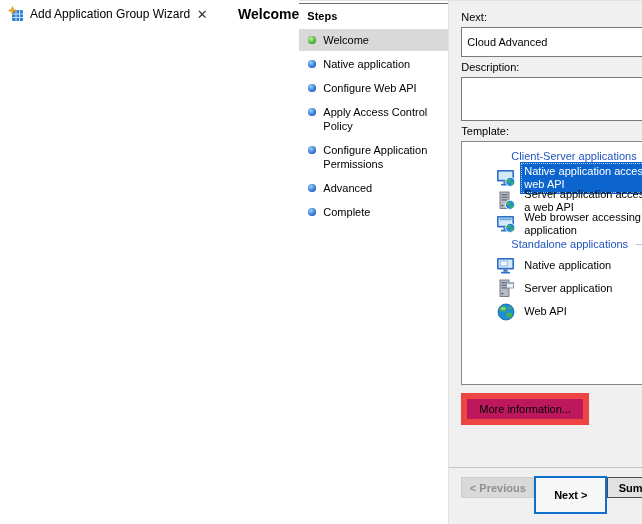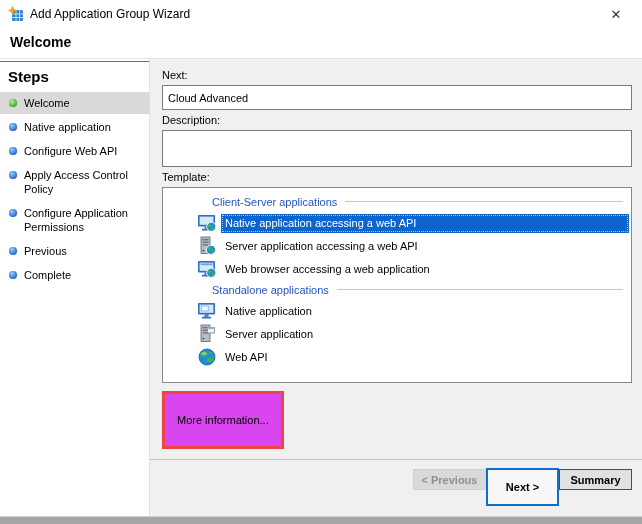--- a/index.html
+++ b/index.html
@@ -9,35 +9,35 @@
     --upcoming-step-bullet:#2e6bd6;
     --focused-button-border:#0d6ecd;
     --panel-background:#f0f0f0;
   }
   *{box-sizing:border-box;margin:0;padding:0;}
   html,body{width:642px;height:524px;}
   body{
     font-family:"Liberation Sans","DejaVu Sans",sans-serif;
     background:#fff;color:#000;font-size:11px;overflow:hidden;
   }
-  .screen{width:642px;height:524px;display:flex;flex-direction:column;background:#fff;}
+  .screen{width:642px;height:524px;display:flex;flex-direction:row;background:#fff;}
 
   
   .titlebar{height:28px;display:flex;align-items:center;padding:0 8px;background:#fff;flex:0 0 auto;}
   .titlebar .app-icon{width:16px;height:16px;margin-right:6px;flex:0 0 auto;}
   .titlebar .title{font-size:12px;color:#000;}
   .titlebar .close{margin-left:auto;width:30px;text-align:center;font-size:13px;color:#333;cursor:default;padding-right:6px;}
 
   
   .heading{height:30px;padding:6px 0 0 10px;font-size:14px;font-weight:bold;flex:0 0 auto;background:#fff;}
 
   
   .content{flex:1 1 auto;display:flex;border-top:1px solid #e2e2e2;min-height:0;}
   .sidebar{width:150px;background:#fff;border-right:1px solid #e0e0e0;padding-top:2px;flex:0 0 auto;}
-  .steps-header{font-weight:bold;font-size:15px;border-top:1px solid #6e6e6e;padding:6px 8px 7px;}
+  .steps-header{font-weight:bold;font-size:11px;border-top:1px solid #6e6e6e;padding:6px 8px 7px;}
   .steps-list{list-style:none;}
   .step{position:relative;padding:4px 6px 4px 24px;line-height:14px;margin-bottom:2px;}
   .step .bullet{position:absolute;left:9px;top:7px;width:8px;height:8px;border-radius:50%;
     background:radial-gradient(circle at 35% 30%, #8fd2ff, var(--upcoming-step-bullet) 70%);
     box-shadow:inset 0 0 1px rgba(0,0,0,.4);}
   .step.current .bullet{background:radial-gradient(circle at 35% 30%, #bdf2a0, var(--current-step-bullet) 70%);}
   .step.selected{background:#d9d9d9;}
 
   
   .main{flex:1 1 auto;background:var(--panel-background);padding:6px 10px 0 12px;display:flex;flex-direction:column;min-width:0;}
@@ -46,21 +46,21 @@
   .textarea{width:100%;height:44px;border:1px solid #7a7a7a;background:#fff;font:inherit;padding:2px 5px;resize:none;}
 
   .listbox{border:1px solid #828790;background:#fff;height:244px;padding-top:5px;overflow:hidden;padding-left:29px;}
   .group-header{display:flex;align-items:center;color:var(--group-header);font-size:11px;padding:3px 8px 4px 20px;}
   .group-header .rule{flex:1;border-top:1px solid #bcc7da;margin-left:8px;height:0;}
   .row{display:flex;align-items:center;height:23px;padding:0 2px 0 5px;justify-content:space-between;}
   .row .tmpl-icon{width:20px;height:20px;flex:0 0 auto;margin-right:4px;}
   .row-label{flex:1;padding:3px 4px;line-height:13px;}
   .row.selected .row-label{background:var(--selection);color:#fff;outline:1px dotted #a8cdf0;outline-offset:-2px;}
 
-  .more-info{margin-top:8px;align-self:flex-start;background:#d946ef;border:3px solid #ef4444;font:inherit;padding:20px 12px;color:#000;}
+  .more-info{margin-top:8px;align-self:flex-start;background:#be185d;border:6px solid #ef4444;font:inherit;padding:4px 12px;color:#000;}
 
   .footer{margin-top:auto;}
   .footer-sep{border-top:1px solid #c4c4c4;margin:10px -10px 0 -12px;}
   .buttons{display:flex;justify-content:flex-end;padding:9px 0 10px;font-weight:bold;}
   .btn{width:73px;height:21px;font:inherit;background:#e1e1e1;border:1px solid #8f8f8f;color:#000;}
   .btn.disabled{background:#d9d9d9;border-color:#cfcfcf;color:#8f8f8f;}
   .btn.default-focus{border:2px solid var(--focused-button-border);background:#f7f7f7;height:38px;margin-top:-1px;}
   .btn.cancel{border-color:#4d4d4d;}
 
   .bottom-strip{height:8px;background:#a6a6a6;border-top:1px solid #d2d2d2;flex:0 0 auto;}
@@ -127,21 +127,21 @@
         <li class="step">
           <span class="bullet"></span>
           <span>Apply Access Control Policy</span>
         </li>
         <li class="step">
           <span class="bullet"></span>
           <span>Configure Application Permissions</span>
         </li>
         <li class="step">
           <span class="bullet"></span>
-          <span>Previous</span>
+          <span>Advanced</span>
         </li>
         <li class="step">
           <span class="bullet"></span>
           <span>Complete</span>
         </li>
       </ul>
     </div>
 
     <div class="main">
 

